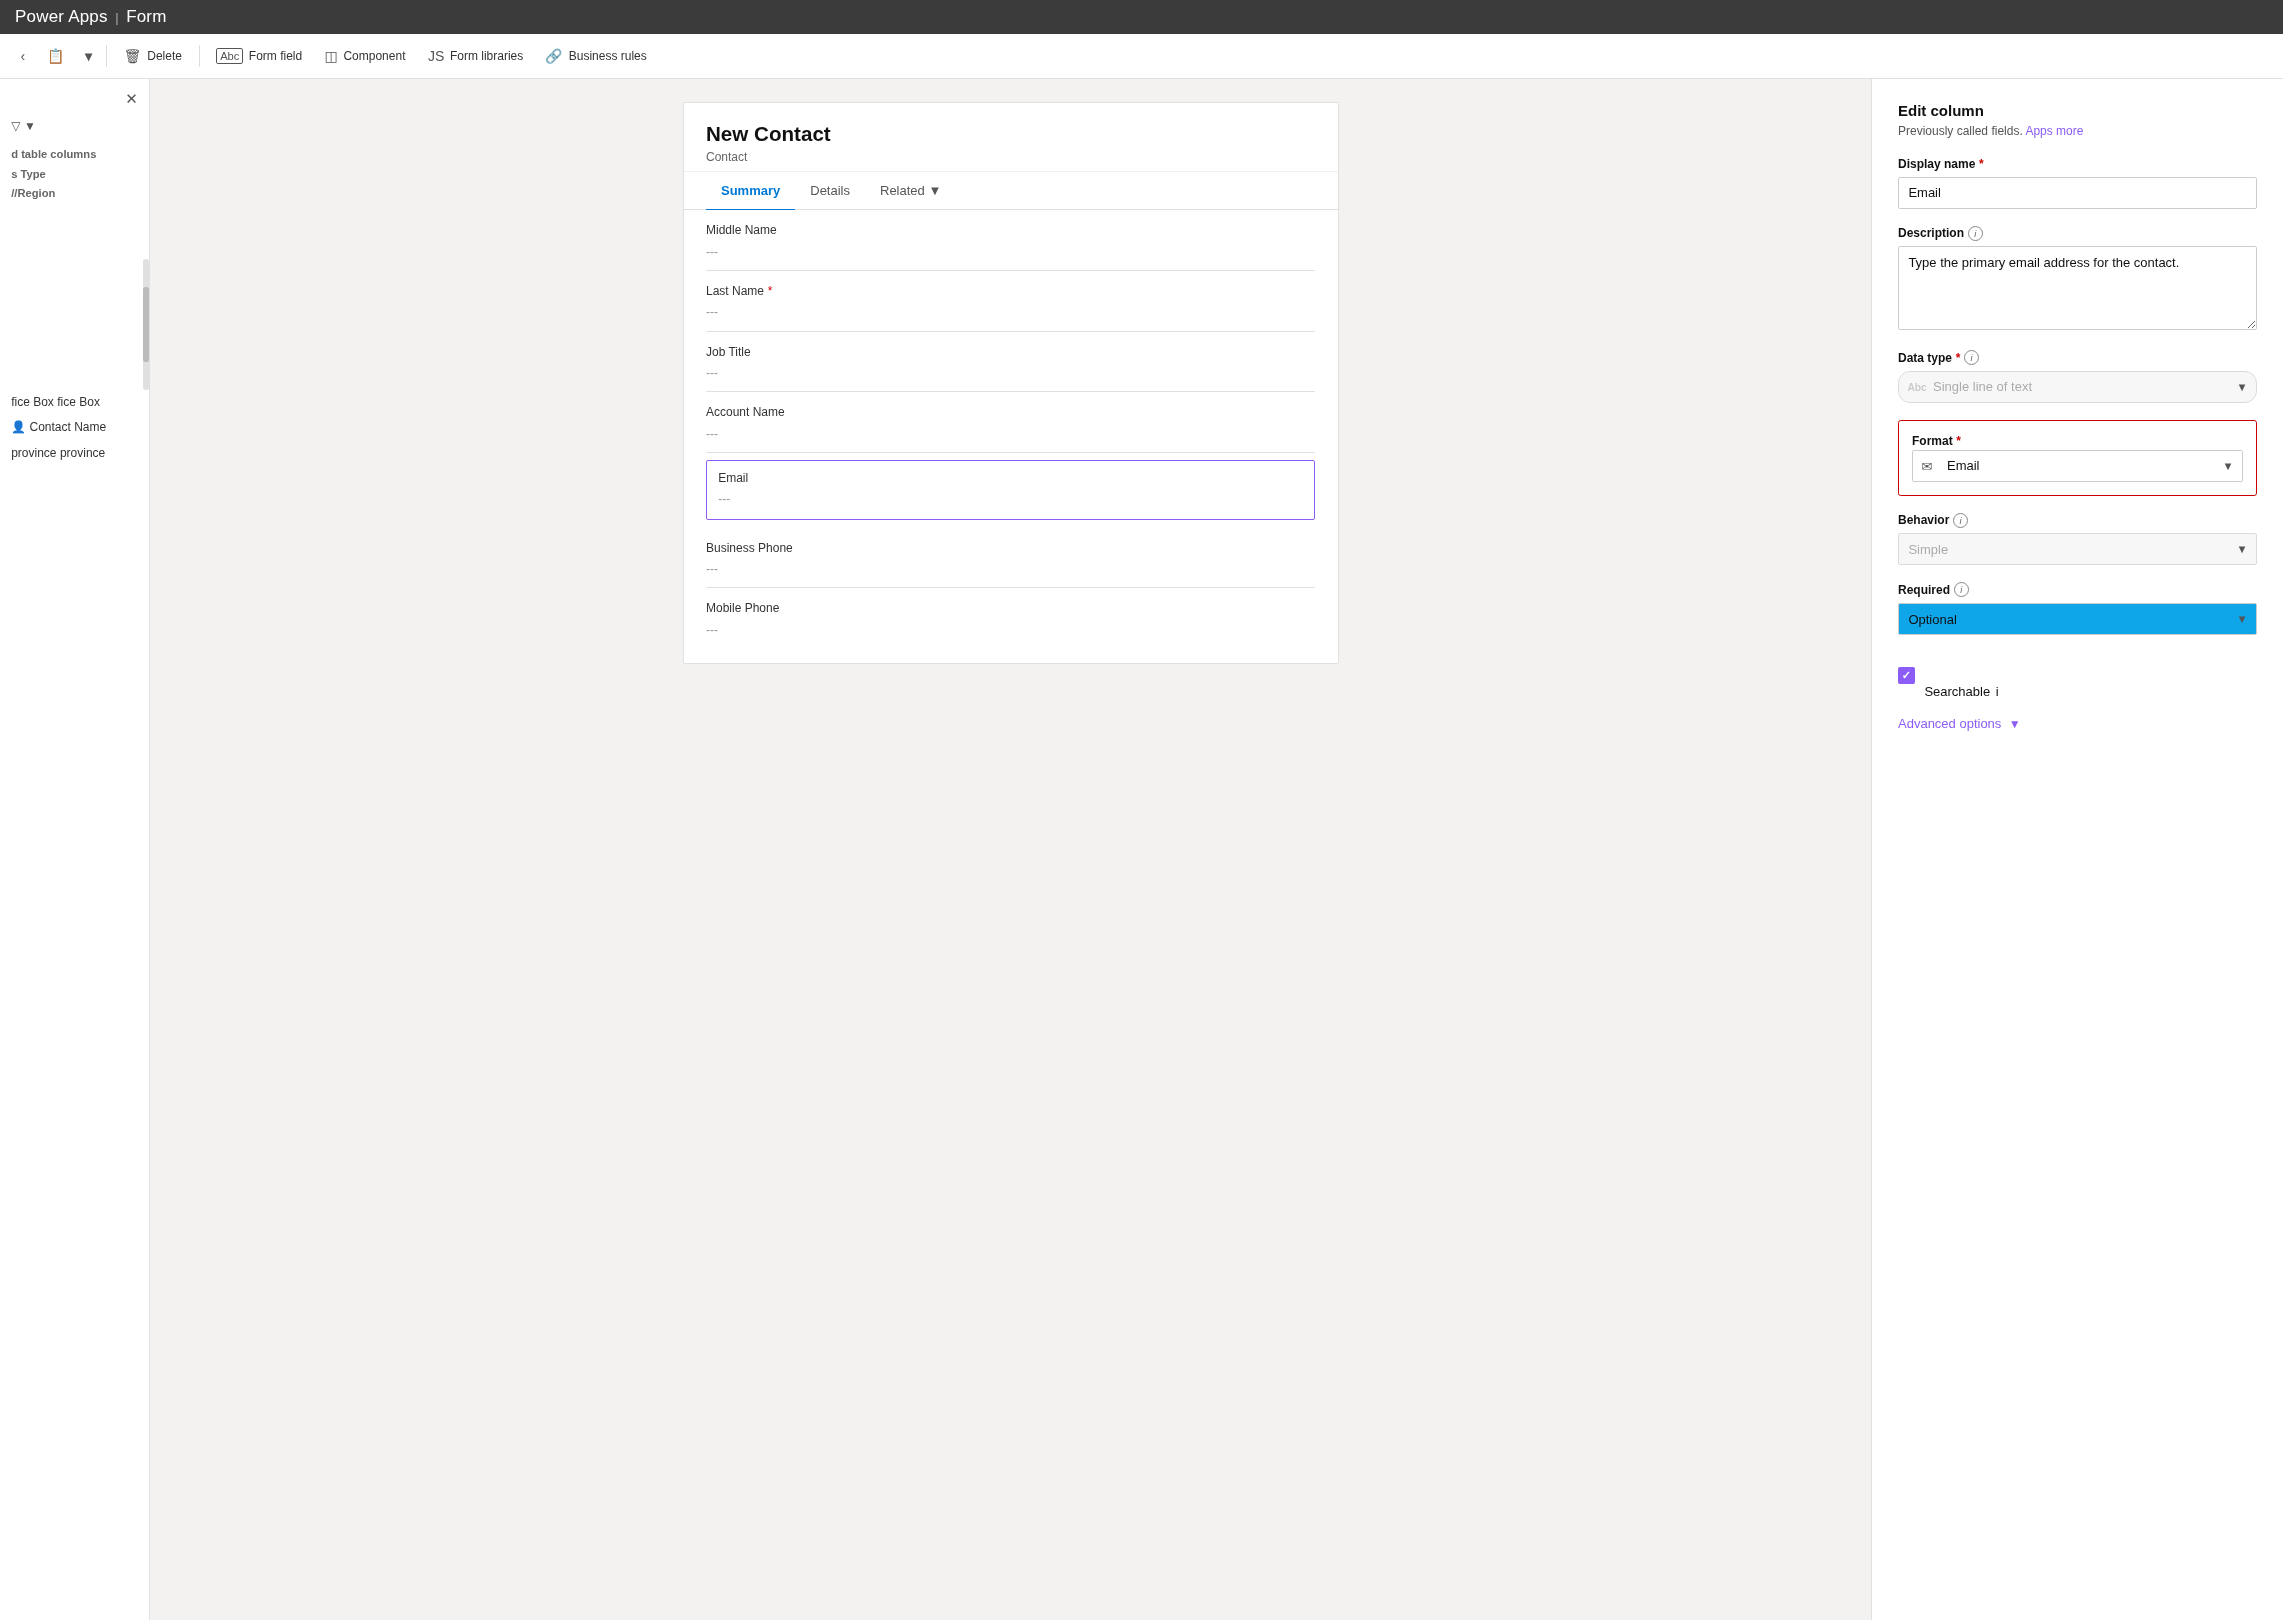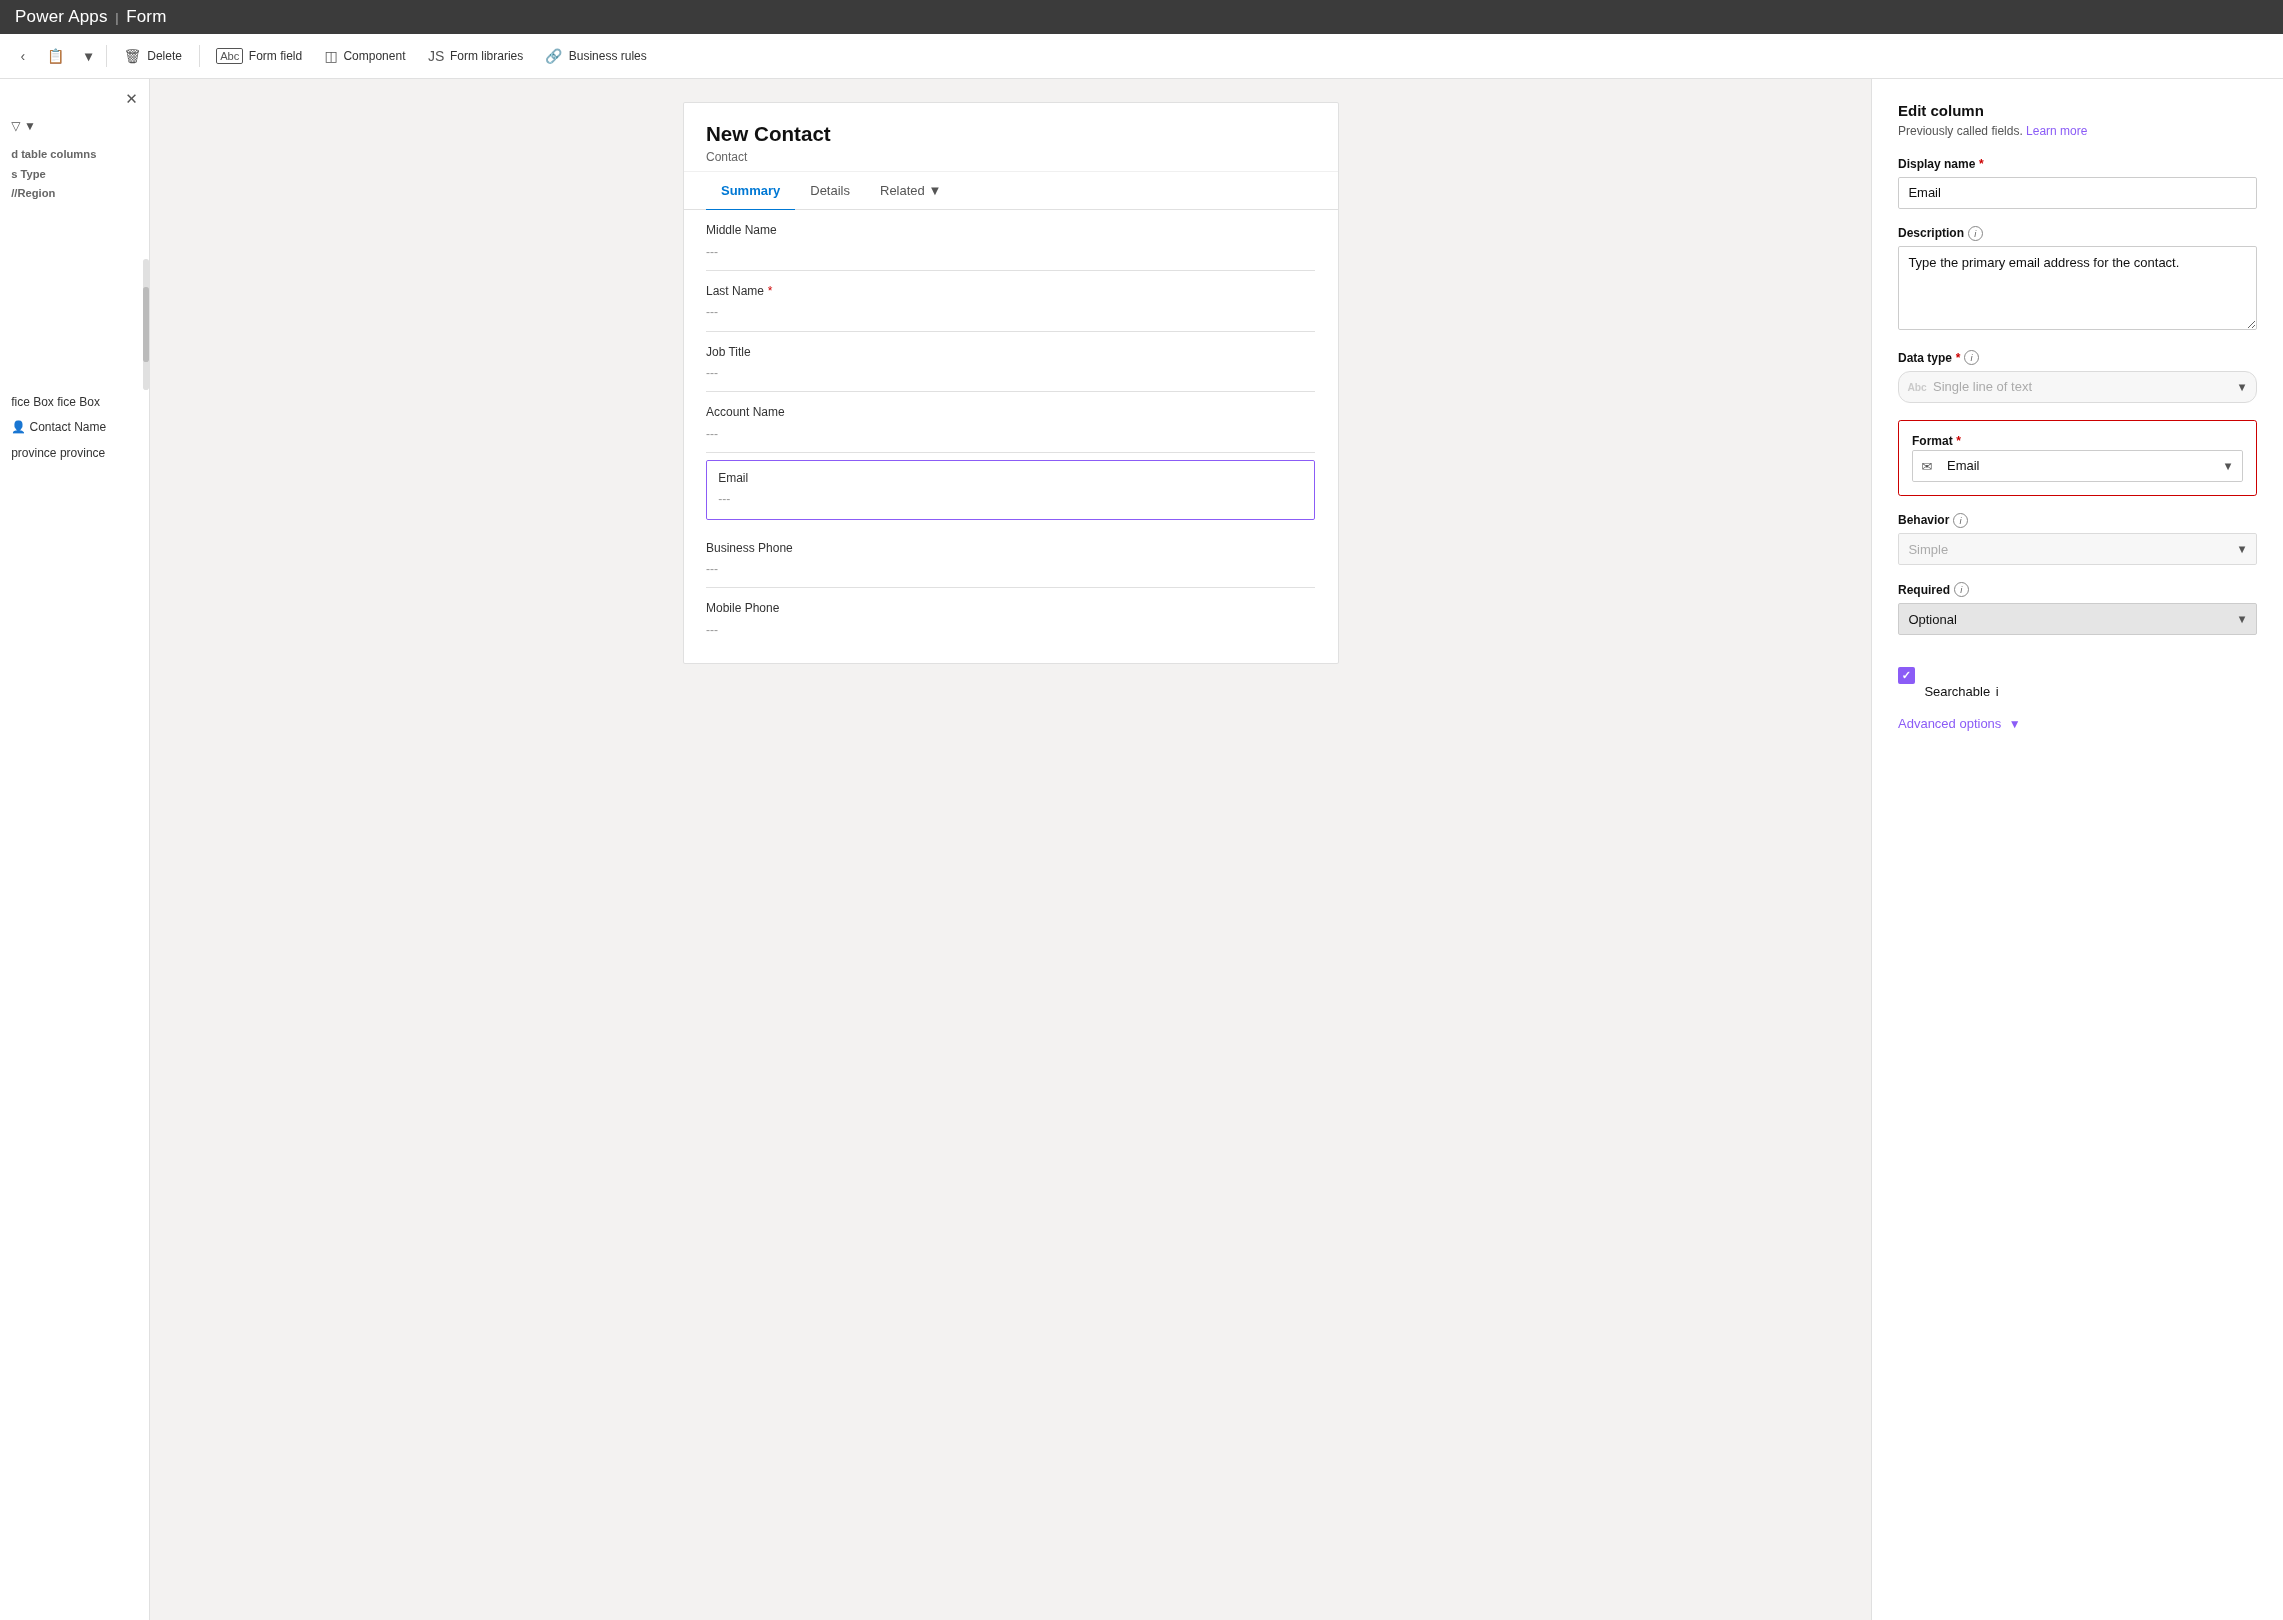--- a/index.html
+++ b/index.html
@@ -313,21 +313,21 @@
       width: 100%;
     }
     .panel-select {
       width: 100%;
       border: 0.9px solid #ccc;
       border-radius: 1.9px;
       padding: 7.5px 34px 7.5px 9.4px;
       font-size: 13px;
       color: #111;
       font-family: inherit;
-      background: #e5e5e5;
+      background: #0ea5e9;
       appearance: none;
       outline: none;
       cursor: pointer;
     }
     .panel-select.disabled {
       background: #f5f5f5;
       color: #888;
     }
     .panel-select-icon {
       position: absolute;
@@ -613,21 +613,21 @@
         </div>
 
       </div>
     </div>
   </div>
 
   <div class="right-panel">
     <div class="panel-title">Edit column</div>
     <div class="panel-subtitle">
       <span>Previously called fields.</span>
-      <a href="#">Learn more</a>
+      <a href="#">Apps more</a>
     </div>
 
     <div class="panel-field">
       <div class="panel-label">
         <span>Display name</span>
         <span class="required">*</span>
       </div>
       <input class="panel-input" type="text" value="Email" style="">
     </div>
 

